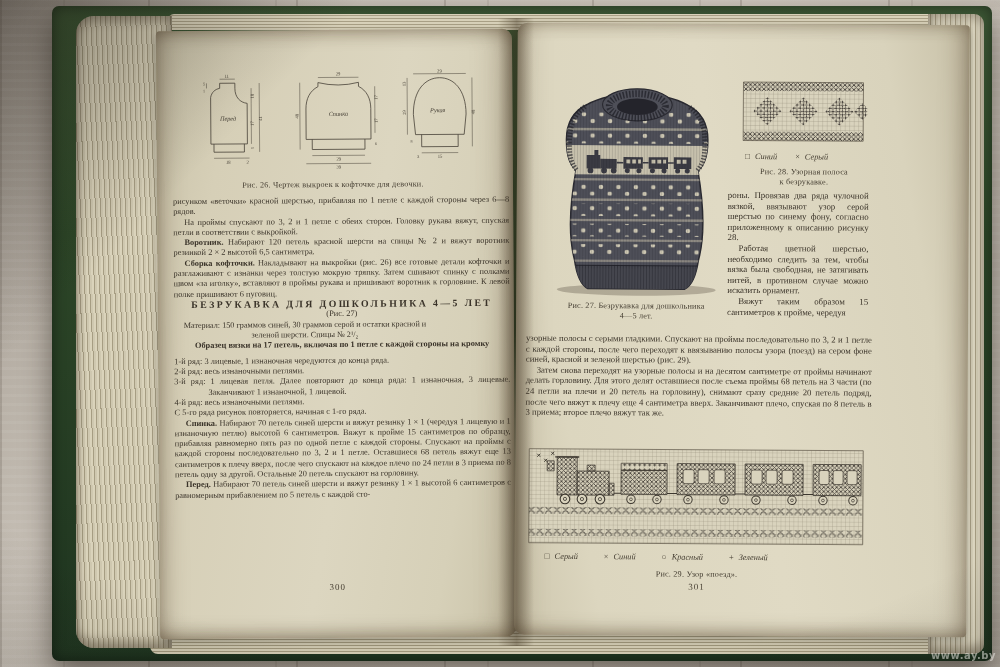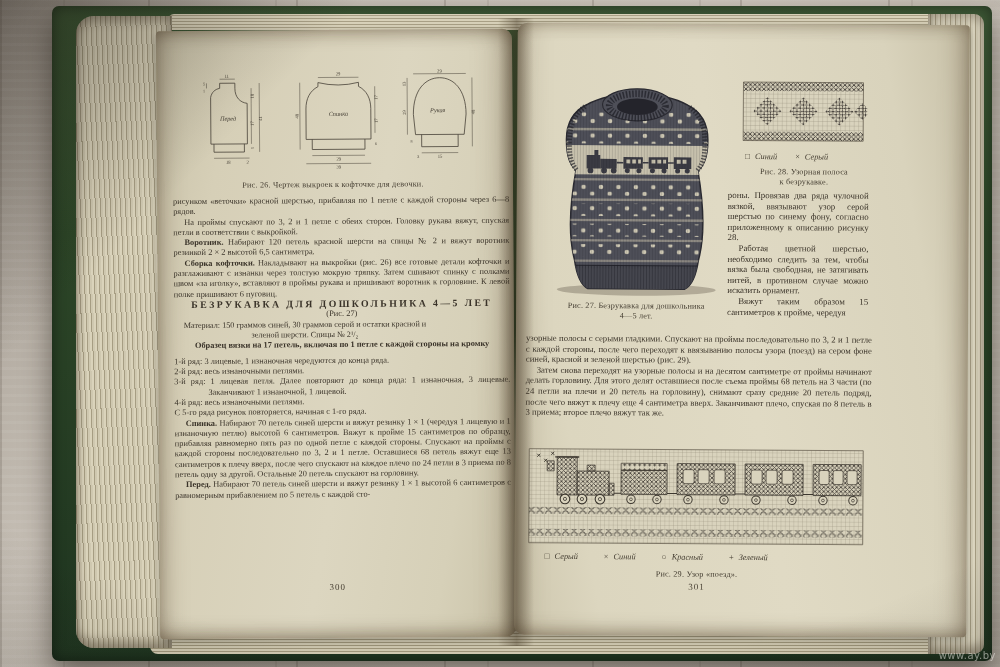--- a/index.html
+++ b/index.html
@@ -87,21 +87,21 @@
   .fig29 svg{width:340px;height:100px;display:block;}
   .fig29 .legend{margin-top:5px;padding-left:18px;gap:26px;}
   .fig29 .cap{margin-top:8px;}
 
   
   .vignette{position:absolute;inset:0;pointer-events:none;
     background:
       linear-gradient(135deg,rgba(20,15,10,.38) 0%,rgba(20,15,10,0) 22%),
       radial-gradient(120% 105% at 52% 42%,rgba(0,0,0,0) 55%,rgba(22,18,12,.38) 100%);}
   .watermark{position:absolute;right:4px;bottom:6px;font-family:"DejaVu Sans","Liberation Sans",sans-serif;
-    font-size:10px;color:rgba(235,233,228,.55);letter-spacing:.5px;}
+    font-size:10px;color:rgba(235,233,228,.55);letter-spacing:.5px;font-weight:bold;}
 </style>
 </head>
 <body>
 
 <div class="scene">
   <div class="wood"></div>
   <div class="cover"></div>
   <div class="stack top-stack"></div>
   <div class="stack bottom-stack"></div>
   <div class="stack left-stack"></div>

